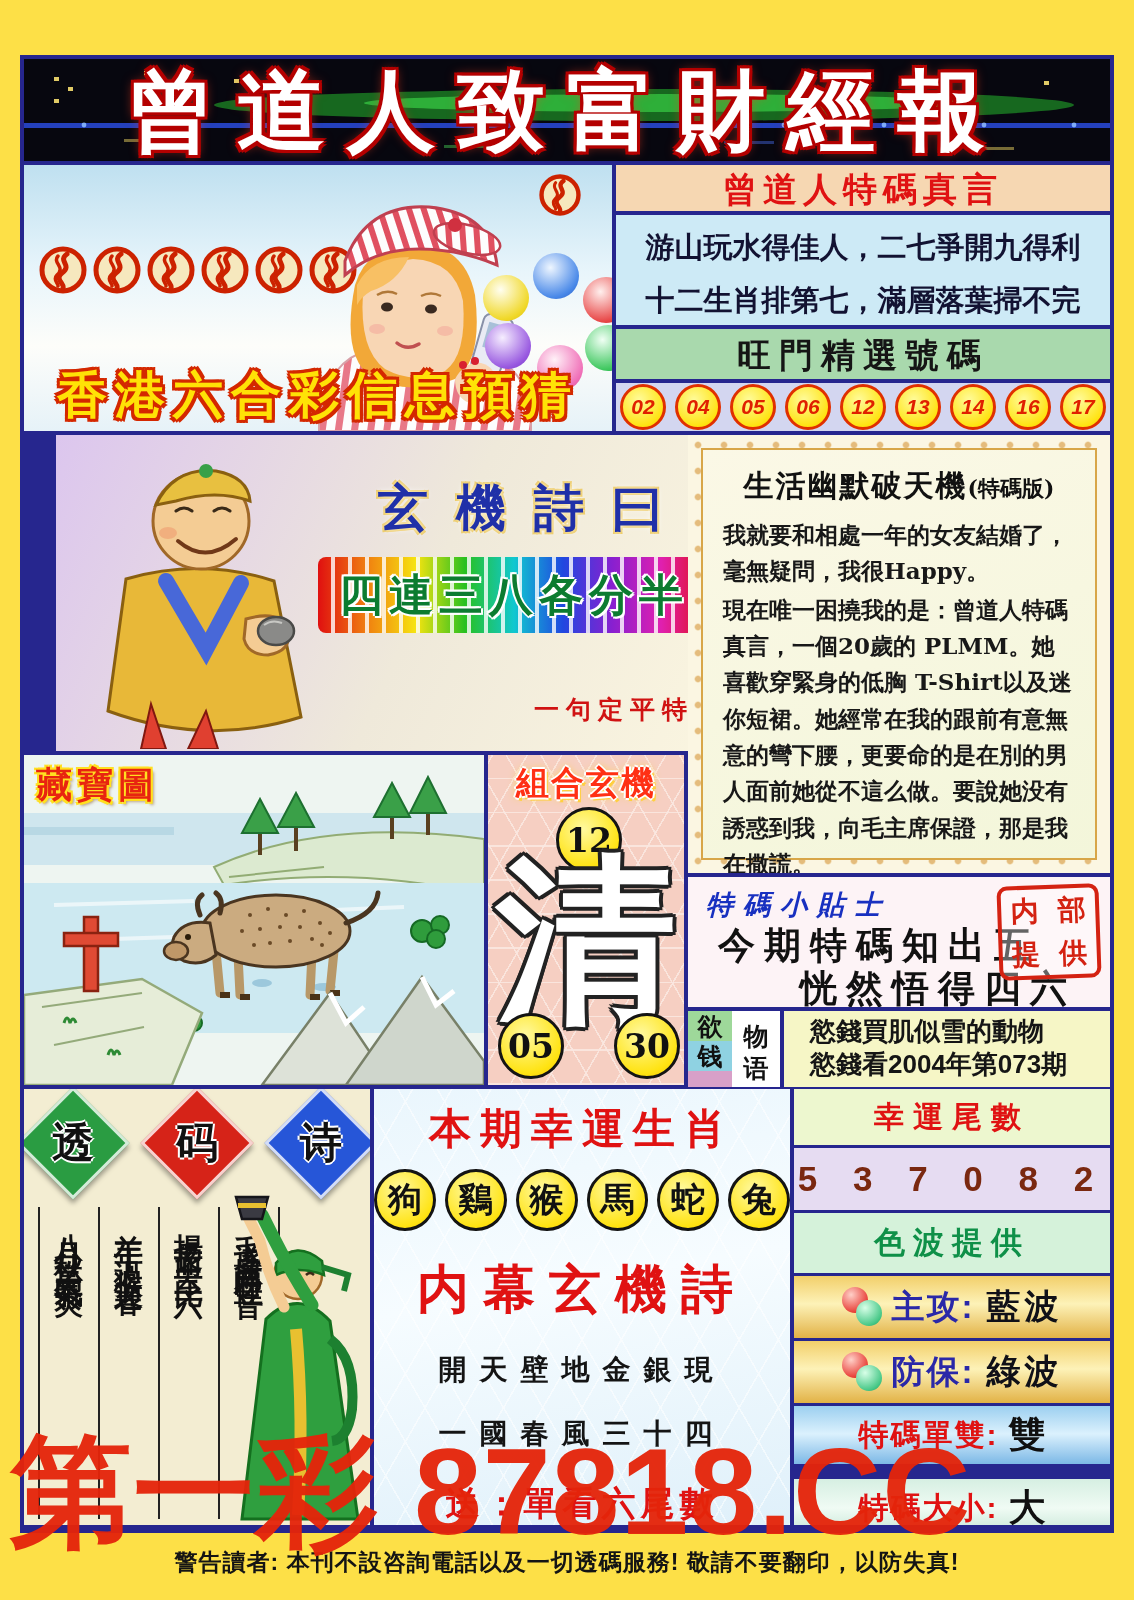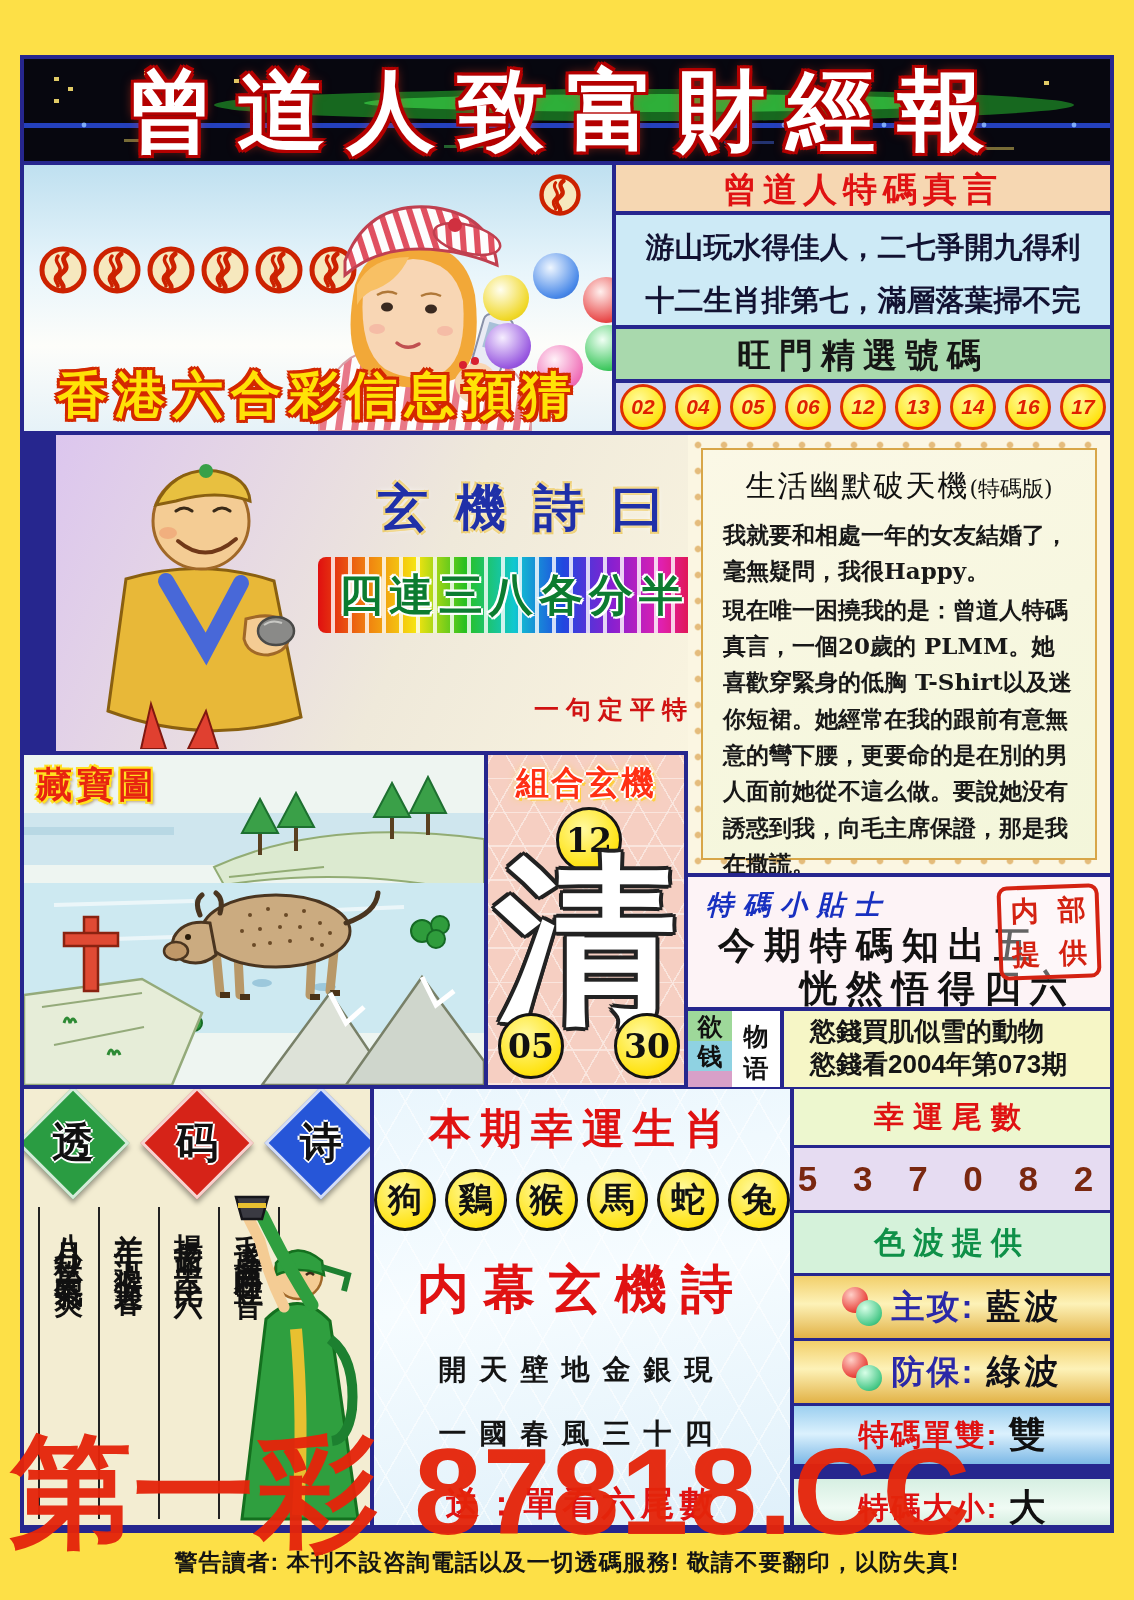--- a/index.html
+++ b/index.html
@@ -60,21 +60,21 @@
   .mystery-tagline{position:absolute;right:22px;top:258px;font-size:25px;font-weight:bold;color:#d01212;letter-spacing:7px;}
   .mystery-notice{position:absolute;left:170px;top:289px;font-size:19.5px;font-weight:bold;color:#1c1c1c;}
   .oldman{position:absolute;left:0px;top:14px;}
 
   
   .humor{left:668px;top:380px;width:422px;height:438px;background:#fbf6e2;
     background-image:radial-gradient(circle at 10px 10px,rgba(210,140,40,.55) 2.5px,rgba(210,140,40,0) 4px);
     background-size:26px 26px;}
   .humor-inner{position:absolute;left:13px;top:13px;right:13px;bottom:13px;
     background:linear-gradient(160deg,#fbf8e6,#f3f6da);border:2px solid #d8a648;}
-  .humor-title{margin-top:16px;text-align:center;font-family:"DejaVu Serif",serif;font-weight:normal;
+  .humor-title{margin-top:16px;text-align:center;font-family:"DejaVu Serif",serif;font-weight:bold;
     color:#111;font-size:30px;letter-spacing:2px;}
   .humor-title .suffix{font-size:22px;letter-spacing:0;}
   .humor-body{padding:10px 20px 0 20px;font-family:"DejaVu Serif",serif;font-size:23px;color:#181818;
     line-height:1.58;font-weight:bold;}
   .humor-body p{margin:0 0 2px 0;}
 
   
   .treasure{left:4px;top:700px;width:460px;height:330px;background:#e8f2ee;}
   .treasure-label{position:absolute;left:12px;top:6px;font-size:36px;font-weight:bold;color:#e82410;letter-spacing:5px;
     text-shadow:2px 2px 0 #ffe020,-2px -2px 0 #ffe020,2px -2px 0 #ffe020,-2px 2px 0 #ffe020,3px 3px 3px rgba(120,60,0,.5);}

